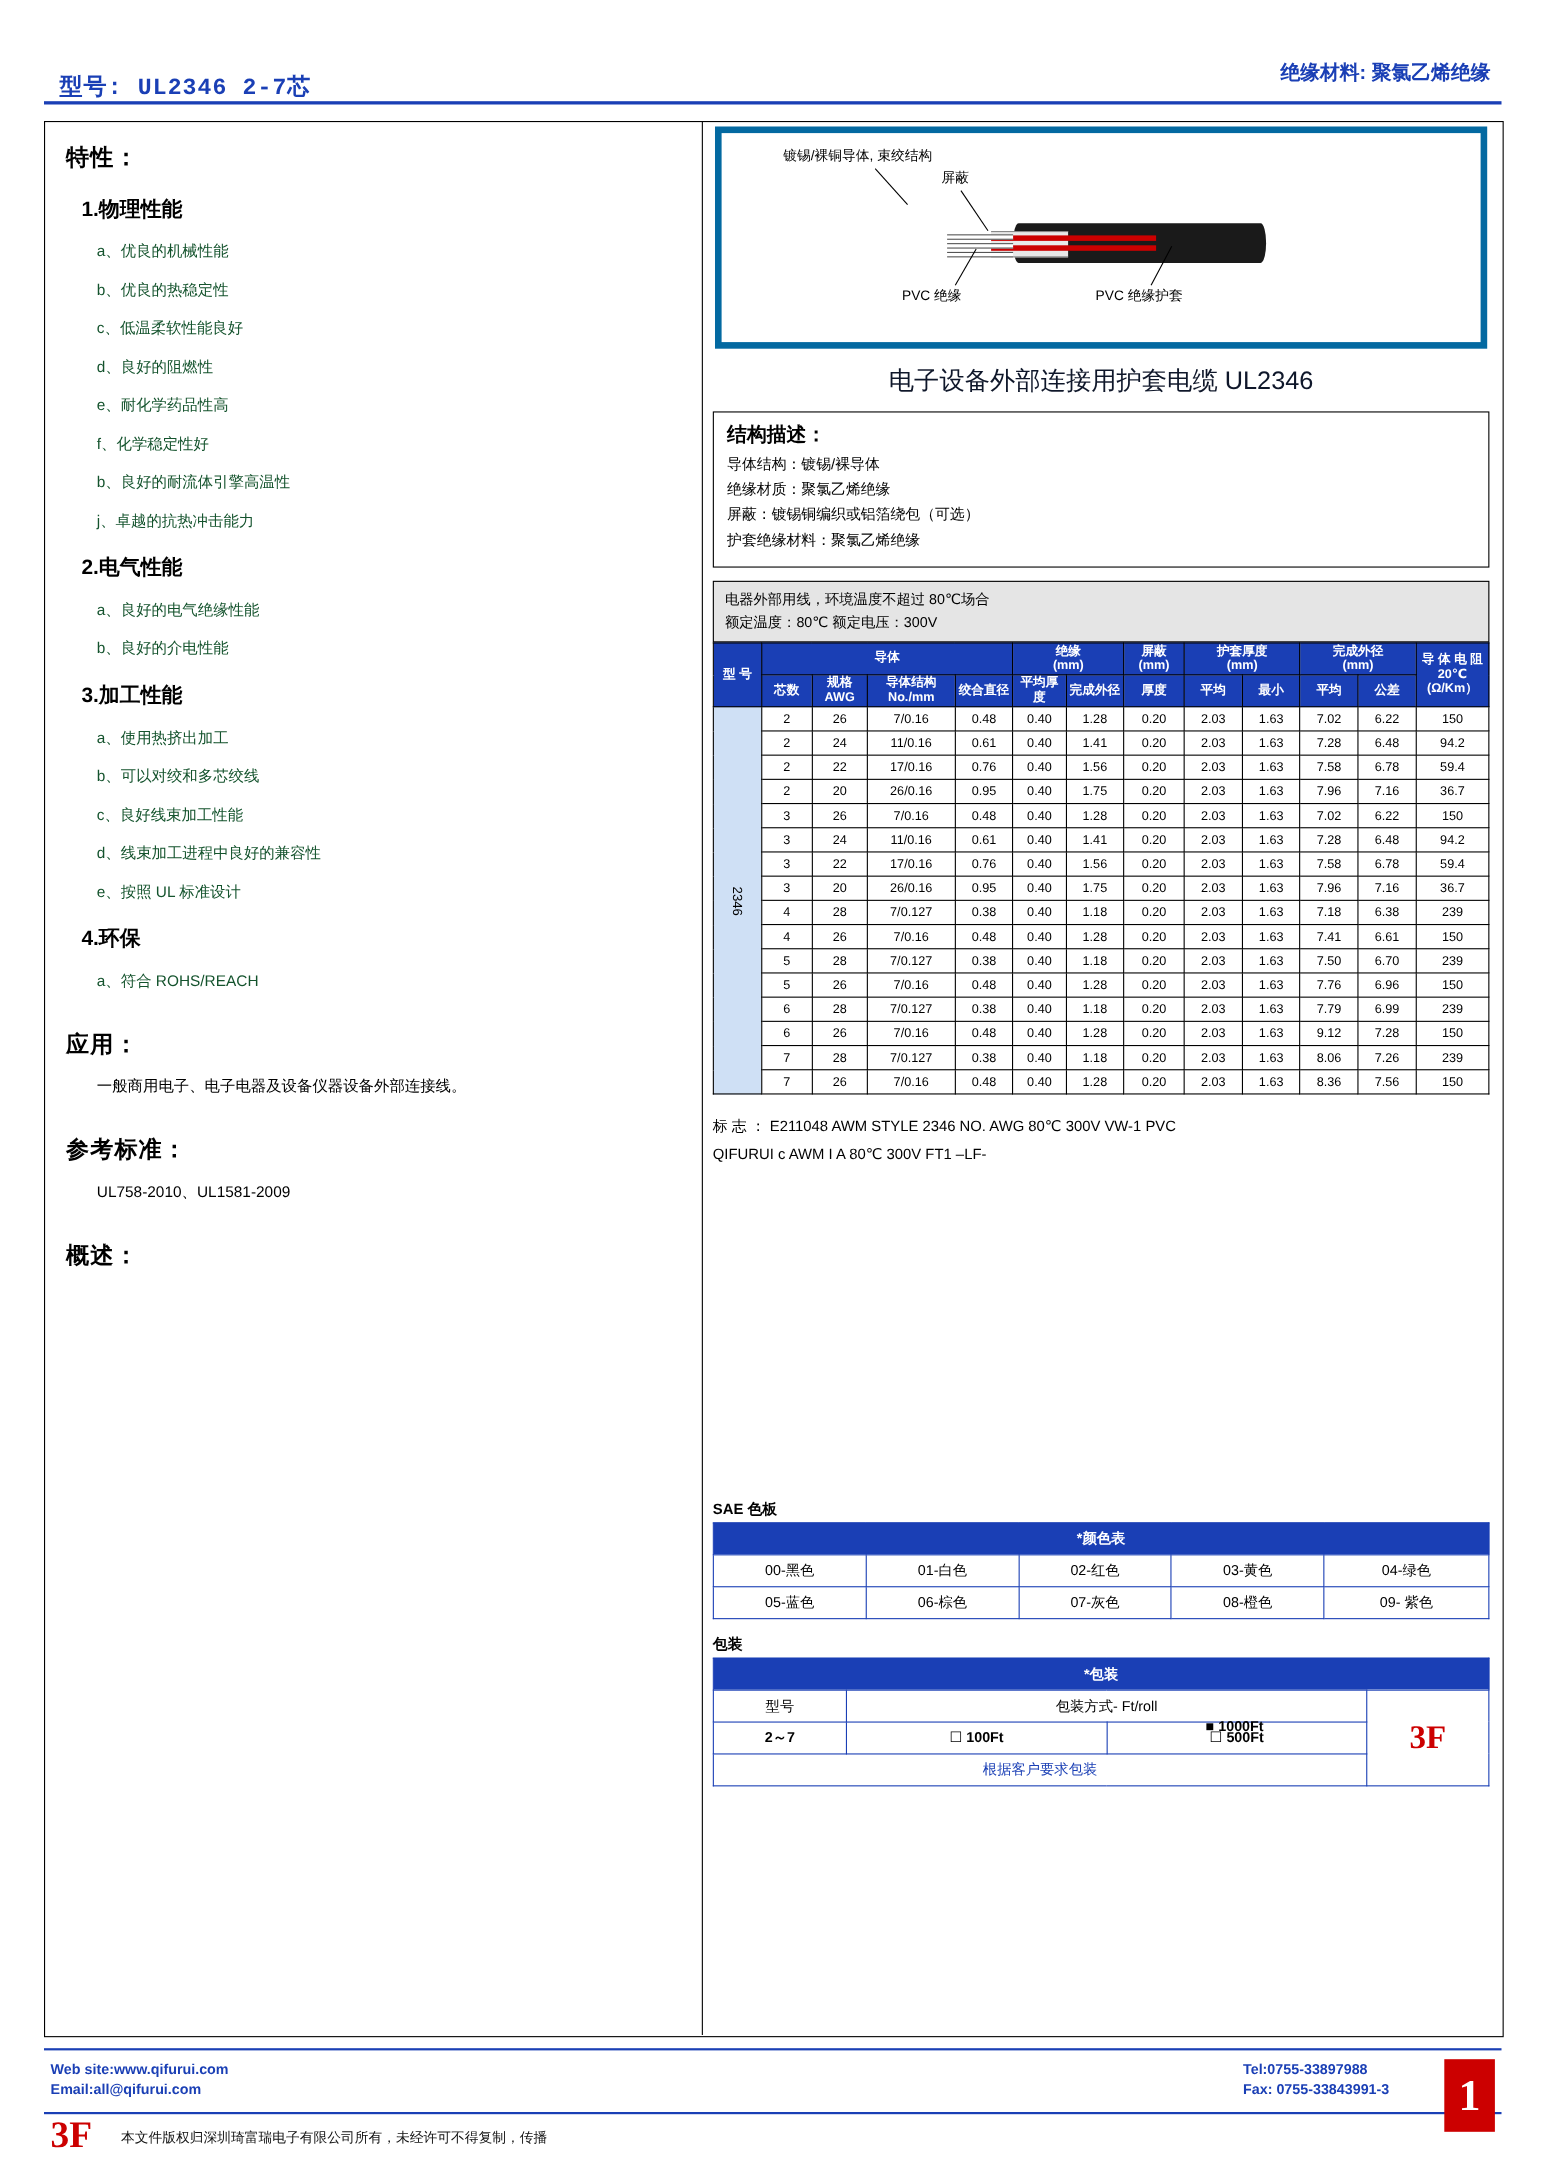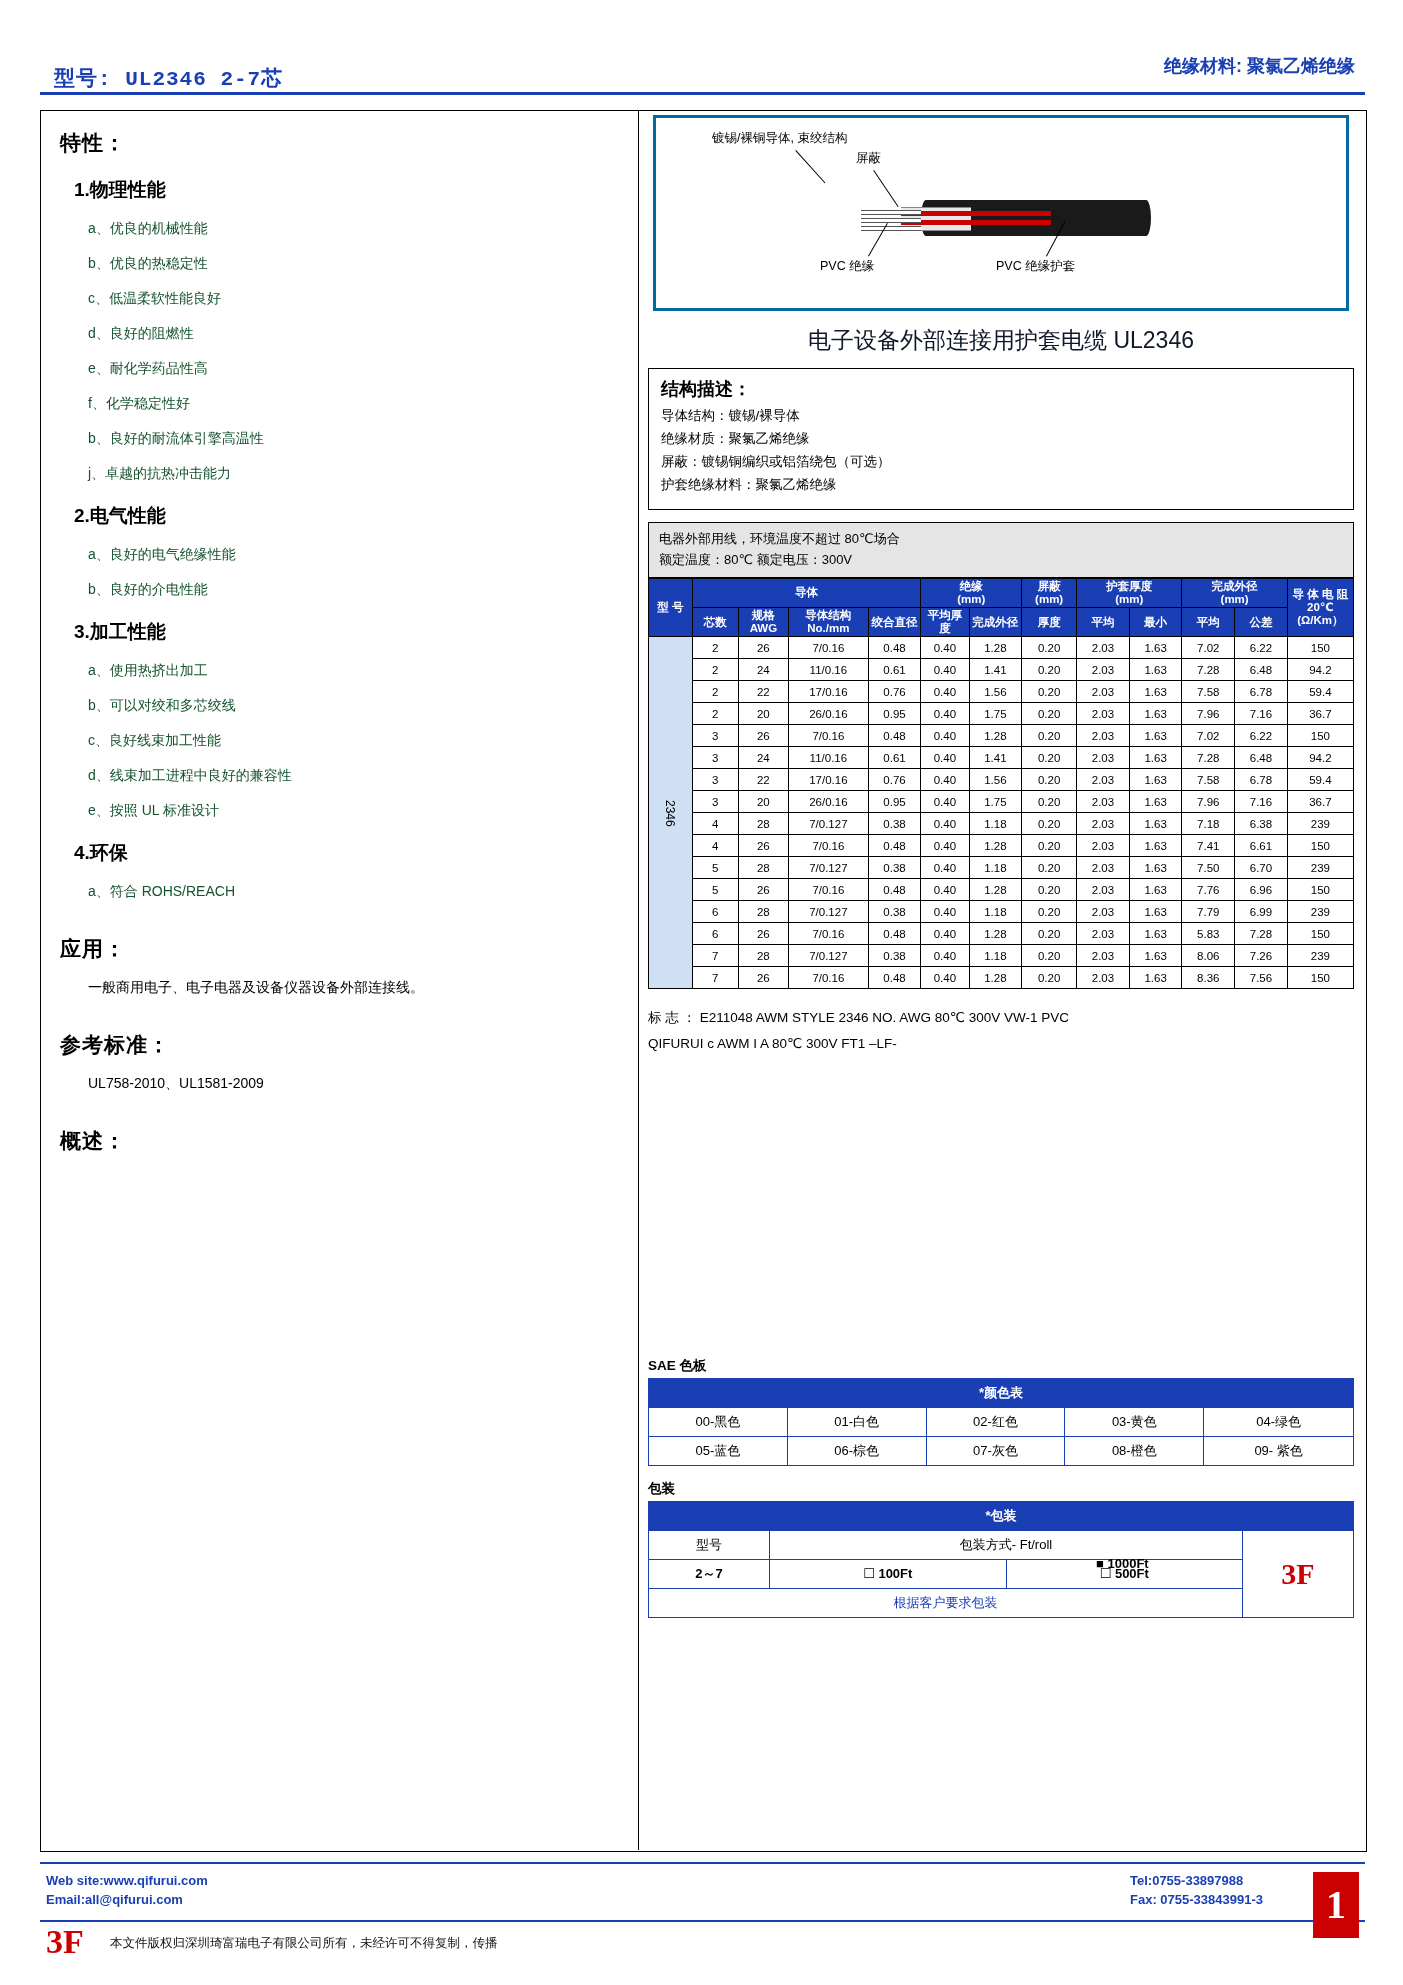--- a/index.html
+++ b/index.html
@@ -22,21 +22,21 @@
   
   .left{position:absolute;left:60px;top:115px;width:560px;}
   .h1{font-size:21px;font-weight:bold;margin:14px 0 6px 0;letter-spacing:1px;}
   .h2{font-size:19px;font-weight:bold;margin:20px 0 8px 14px;}
   .li{font-size:14px;margin:17px 0 0 28px;color:#14532d;}
   .plain{font-size:14px;margin:16px 0 0 28px;}
 
   
   .right{position:absolute;left:648px;top:115px;width:706px;}
 
-  .diagram{position:relative;margin:0 auto;width:690px;height:190px;border:3px solid #0369a1;background:#fff;}
+  .diagram{position:relative;margin:0 auto;width:690px;height:190px;border:6px solid #0369a1;background:#fff;}
   .cable{position:absolute;left:205px;top:82px;width:290px;height:36px;}
   .jacket{position:absolute;left:60px;top:0;width:230px;height:36px;background:#1a1a1a;border-radius:5px/18px;}
   .shield{position:absolute;left:40px;top:7px;width:70px;height:22px;background:#e8e8e8;border-top:1px solid #888;border-bottom:1px solid #888;}
   .red{position:absolute;left:40px;top:11px;width:150px;height:5px;background:#cc0000;}
   .red2{position:absolute;left:40px;top:20px;width:150px;height:5px;background:#cc0000;}
   .cond{position:absolute;left:0;top:10px;width:60px;height:3px;background:#fff;border-top:1px solid #555;border-bottom:1px solid #555;}
   .cond2{position:absolute;left:0;top:18px;width:60px;height:3px;background:#fff;border-top:1px solid #555;border-bottom:1px solid #555;}
   .cond3{position:absolute;left:0;top:26px;width:60px;height:3px;background:#fff;border-top:1px solid #555;border-bottom:1px solid #555;}
   .lbl{position:absolute;font-size:12.5px;white-space:nowrap;}
   .ldr{position:absolute;background:#000;height:1px;transform-origin:0 0;}
@@ -378,21 +378,21 @@
           <tr>
             <td>6</td>
             <td>26</td>
             <td>7/0.16</td>
             <td>0.48</td>
             <td>0.40</td>
             <td>1.28</td>
             <td>0.20</td>
             <td>2.03</td>
             <td>1.63</td>
-            <td>5.83</td>
+            <td>9.12</td>
             <td>7.28</td>
             <td>150</td>
           </tr>
           <tr>
             <td>7</td>
             <td>28</td>
             <td>7/0.127</td>
             <td>0.38</td>
             <td>0.40</td>
             <td>1.18</td>

